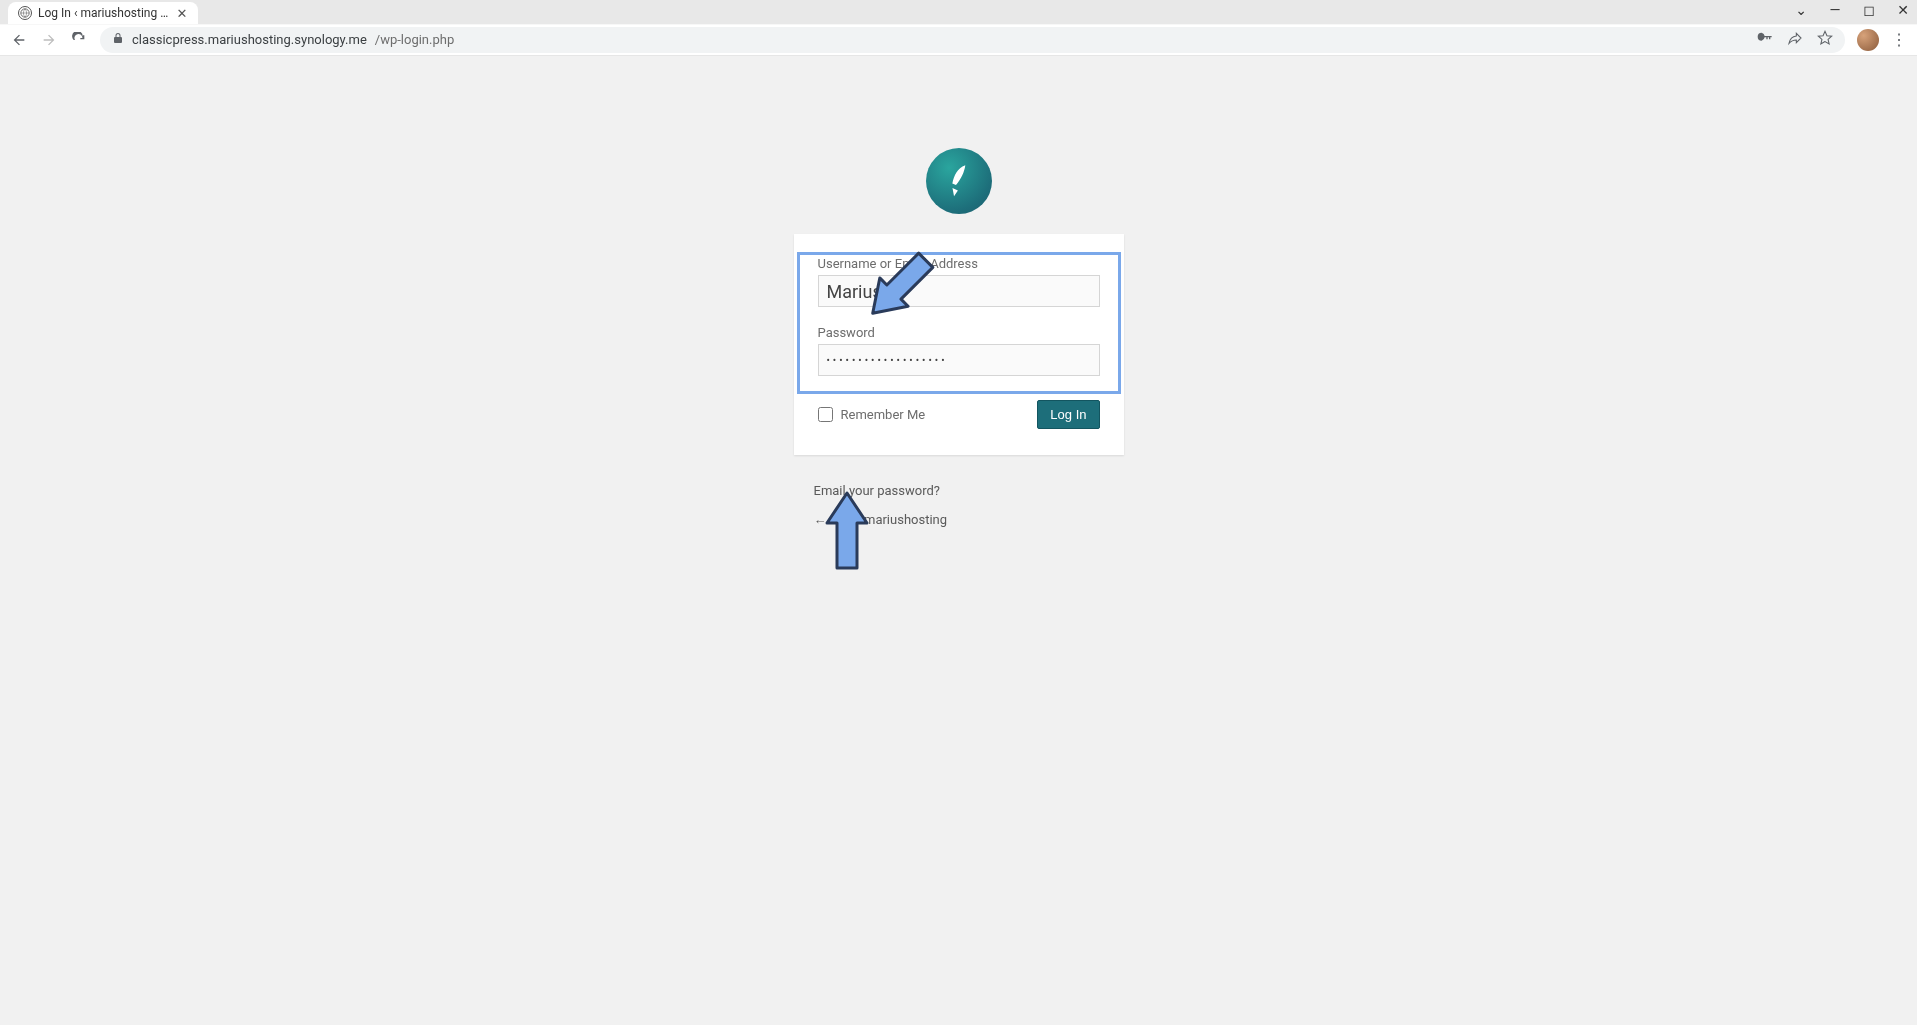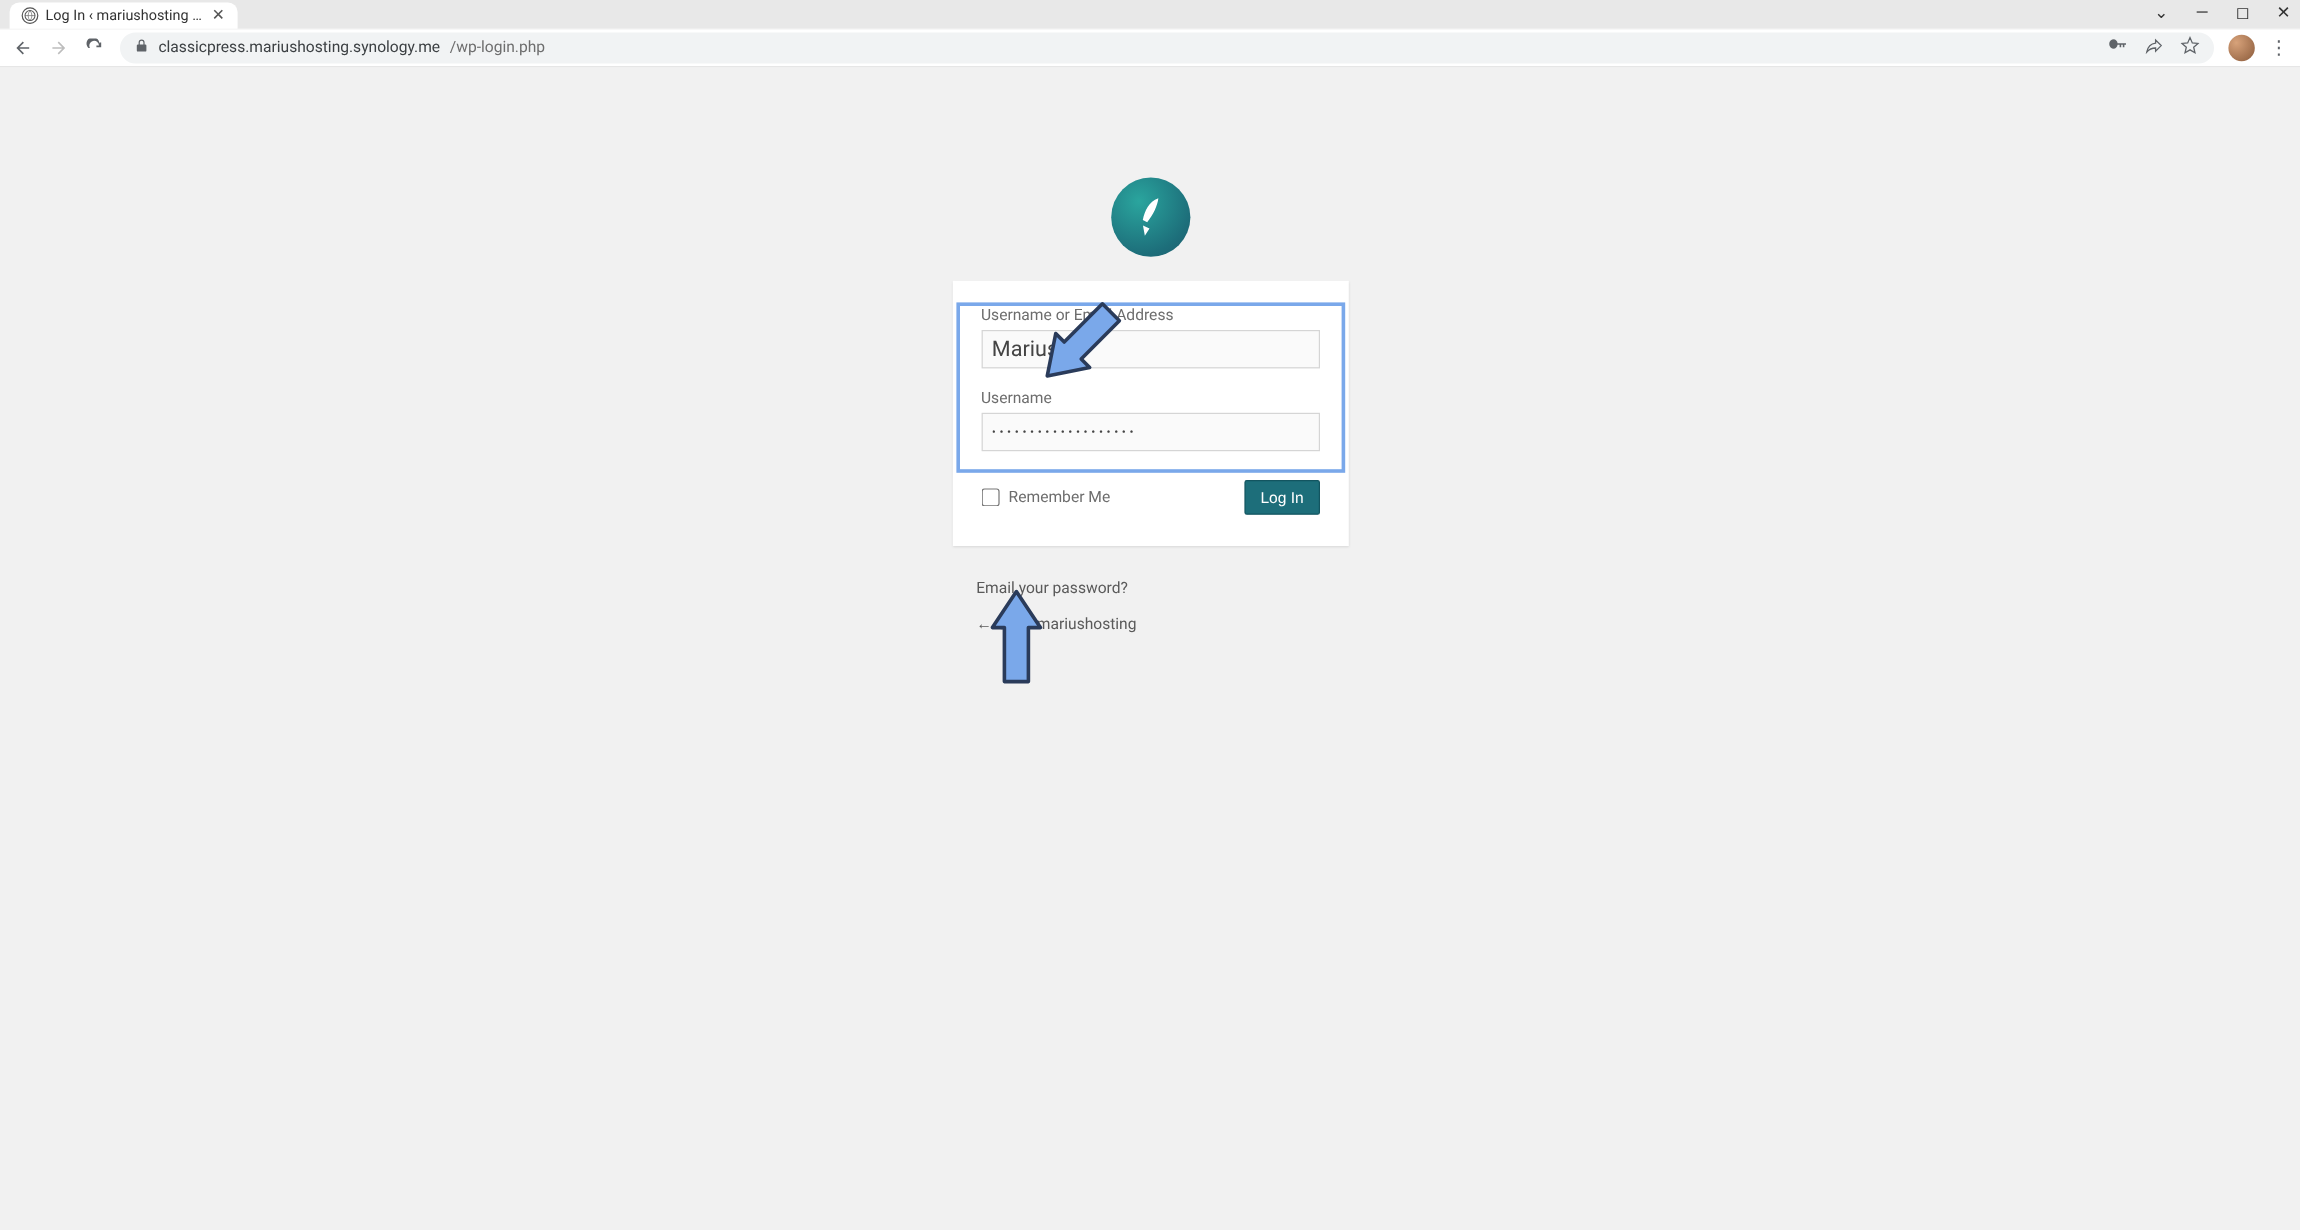--- a/index.html
+++ b/index.html
@@ -132,21 +132,21 @@
             <path d="M20 3c-2 4-6 8-11 11l-2-2c3-5 7-9 13-9zM6 15l3 3-4 3z"></path>
           </svg>
       </div>
 
       <div class="login-card">
         <div class="highlight-box"></div>
 
         <label class="form-label">Username or Email Address</label>
         <input class="form-input" type="text" value="Marius" style="">
 
-        <label class="form-label">Username</label>
+        <label class="form-label">Password</label>
         <input class="form-input pwd" type="text" value="•••••••••••••••••••" style="">
 
         <div class="form-bottom">
           <label class="remember">
             <input type="checkbox" style="">
             <span>Remember Me</span>
           </label>
           <button class="login-btn">Log In</button>
         </div>
       </div>

